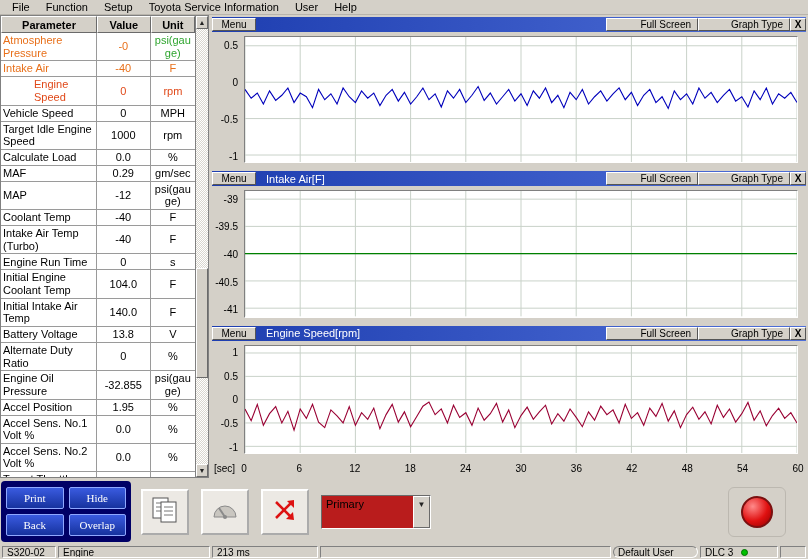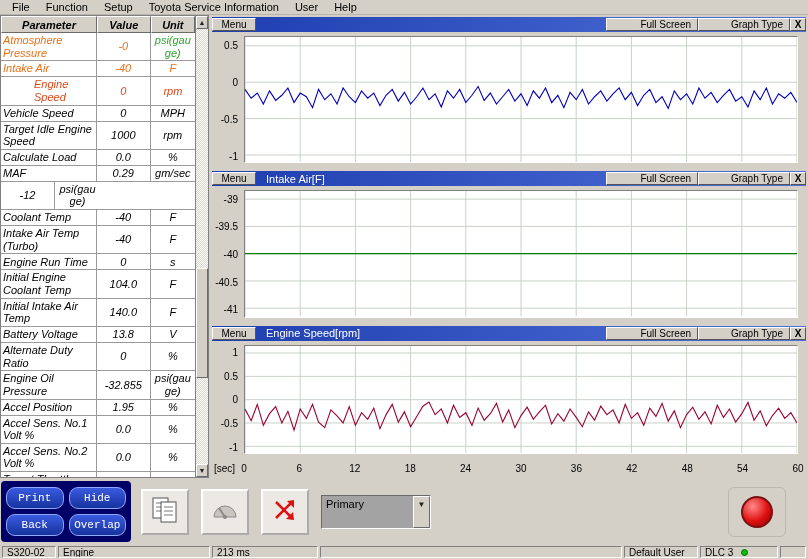--- a/index.html
+++ b/index.html
@@ -8,21 +8,21 @@
     font-family: "Liberation Sans", "DejaVu Sans", sans-serif;
     background:#d4d0c8; position:relative; font-size:11px; color:#000;
   }
   
   .menubar { height:15px; display:flex; align-items:center; padding-left:4px;
              background:#d4d0c8; border-bottom:1px solid #b8b4ac; }
   .menu-item { padding:10px 8px; cursor:default; }
   
   .main { position:absolute; top:15px; left:0; width:808px; height:463px; display:flex; }
   
-  .table-wrap { width:209px; height:463px; display:flex; border:1px solid #808080; background:#fff;font-style:italic; }
+  .table-wrap { width:209px; height:463px; display:flex; border:1px solid #808080; background:#fff; }
   .ptable { width:196px; display:flex; flex-direction:column; overflow:hidden; background:#fff; }
   .thead { display:flex; flex:0 0 17px; }
   .th { background:#d4d0c8; font-weight:bold; text-align:center; font-size:11px;
         border:1px solid; border-color:#ffffff #6a6a6a #6a6a6a #ffffff;
         display:flex; align-items:center; justify-content:center; }
   .col-p { width:97px; } .col-v { width:54px; } .col-u { width:45px; }
   .trows { flex:1; overflow:hidden; }
   .trow { display:flex; border-bottom:1px solid #9a9a9a; background:#fff; }
   .tc { padding:1px 2px; display:flex; align-items:center; line-height:1.15; min-height:15px;
         border-right:1px solid #9a9a9a; word-break:break-word; }
@@ -62,44 +62,44 @@
   .xaxis-row { position:relative; height:16px; font-size:10px; }
   .xlabel { position:absolute; left:2px; top:1px; }
   .xticks { position:absolute; left:32px; right:8px; top:1px; height:14px; }
   .xtick { position:absolute; transform:translateX(-50%); }
   
   .controls { position:absolute; top:478px; left:0; width:808px; height:67px;
               background:#d4d0c8; display:flex; align-items:center; }
   .navy-panel { width:130px; height:61px; background:#000066; border-radius:4px;
                 margin-left:1px; display:grid; grid-template-columns:1fr 1fr; gap:5px;
                 padding:6px 5px; }
-  .blue-btn { border-radius:9px; border:1px solid #8fa8ff; color:#fff; font-size:11px;
+  .blue-btn { border-radius:2px; border:1px solid #8fa8ff; color:#fff; font-size:11px;
               background:linear-gradient(#3a5be0,#16329e); cursor:default;
-              font-family:Liberation Mono, monospace; }
+              font-family:Liberation Serif, serif; }
   .tool-tray { display:flex; gap:12px; margin-left:10px; align-items:center; }
   .tool-btn { width:48px; height:46px; background:#ece9e4; border:2px outset #fff;
               display:flex; align-items:center; justify-content:center; cursor:default; }
-  .combo { margin-left:12px; width:110px; height:34px; background:#a3a3a3;
+  .combo { margin-left:12px; width:110px; height:34px; background:#b91c1c;
            border:1px solid; border-color:#6a6a6a #fff #fff #6a6a6a; display:flex; }
   .combo-text { flex:1; padding:2px 4px; font-size:11px; }
   .combo-arrow { width:17px; background:#d4d0c8; border:1px solid; border-color:#fff #6a6a6a #6a6a6a #fff;
                  font-size:8px; text-align:center; line-height:15px; color:#222; }
   .spacer { flex:1; }
   .record-wrap { width:58px; height:50px; margin-right:22px; border:1px solid #bcb8b0;
                  border-radius:6px; display:flex; align-items:center; justify-content:center; }
   .record-btn { width:32px; height:32px; border-radius:50%; border:2px solid #7a1010;
                 background:radial-gradient(circle at 35% 30%, #ff8a8a, #e01010 55%, #8e0000);
                 cursor:default; }
   
   .statusbar { position:absolute; top:545px; left:0; width:808px; height:14px;
                background:#d4d0c8; display:flex; gap:2px; padding:1px 2px; }
   .seg { border:1px solid; border-color:#808080 #ffffff #ffffff #808080; font-size:10px;
          display:flex; align-items:center; padding:0 4px; white-space:nowrap; overflow:hidden; }
   .seg-model { width:54px; } .seg-system { width:152px; } .seg-interval { width:106px; }
-  .seg-spacer { flex:1; } .seg-user { width:74px; } .seg-conn { width:78px; } .seg-end { width:26px; }
+  .seg-spacer { flex:1; } .seg-user { width:85px;border-radius:6px; } .seg-conn { width:78px; } .seg-end { width:26px; }
   .conn-dot { width:7px; height:7px; border-radius:50%; background:#00c000; margin-left:8px;
               border:1px solid #007000; }
 </style>
 </head>
 <body>
 
 <div class="menubar">
   <span class="menu-item">File</span>
   <span class="menu-item">Function</span>
   <span class="menu-item">Setup</span>
@@ -147,20 +147,21 @@
             <div class="tc tc-param">Calculate Load</div>
             <div class="tc tc-value">0.0</div>
             <div class="tc tc-unit">%</div>
           </div>
           <div class="trow">
             <div class="tc tc-param">MAF</div>
             <div class="tc tc-value">0.29</div>
             <div class="tc tc-unit">gm/sec</div>
           </div>
           <div class="trow">
+            <div class="tc tc-param">MAP</div>
             <div class="tc tc-value">-12</div>
             <div class="tc tc-unit">psi(gauge)</div>
           </div>
           <div class="trow">
             <div class="tc tc-param">Coolant Temp</div>
             <div class="tc tc-value">-40</div>
             <div class="tc tc-unit">F</div>
           </div>
           <div class="trow">
             <div class="tc tc-param">Intake Air Temp (Turbo)</div>

